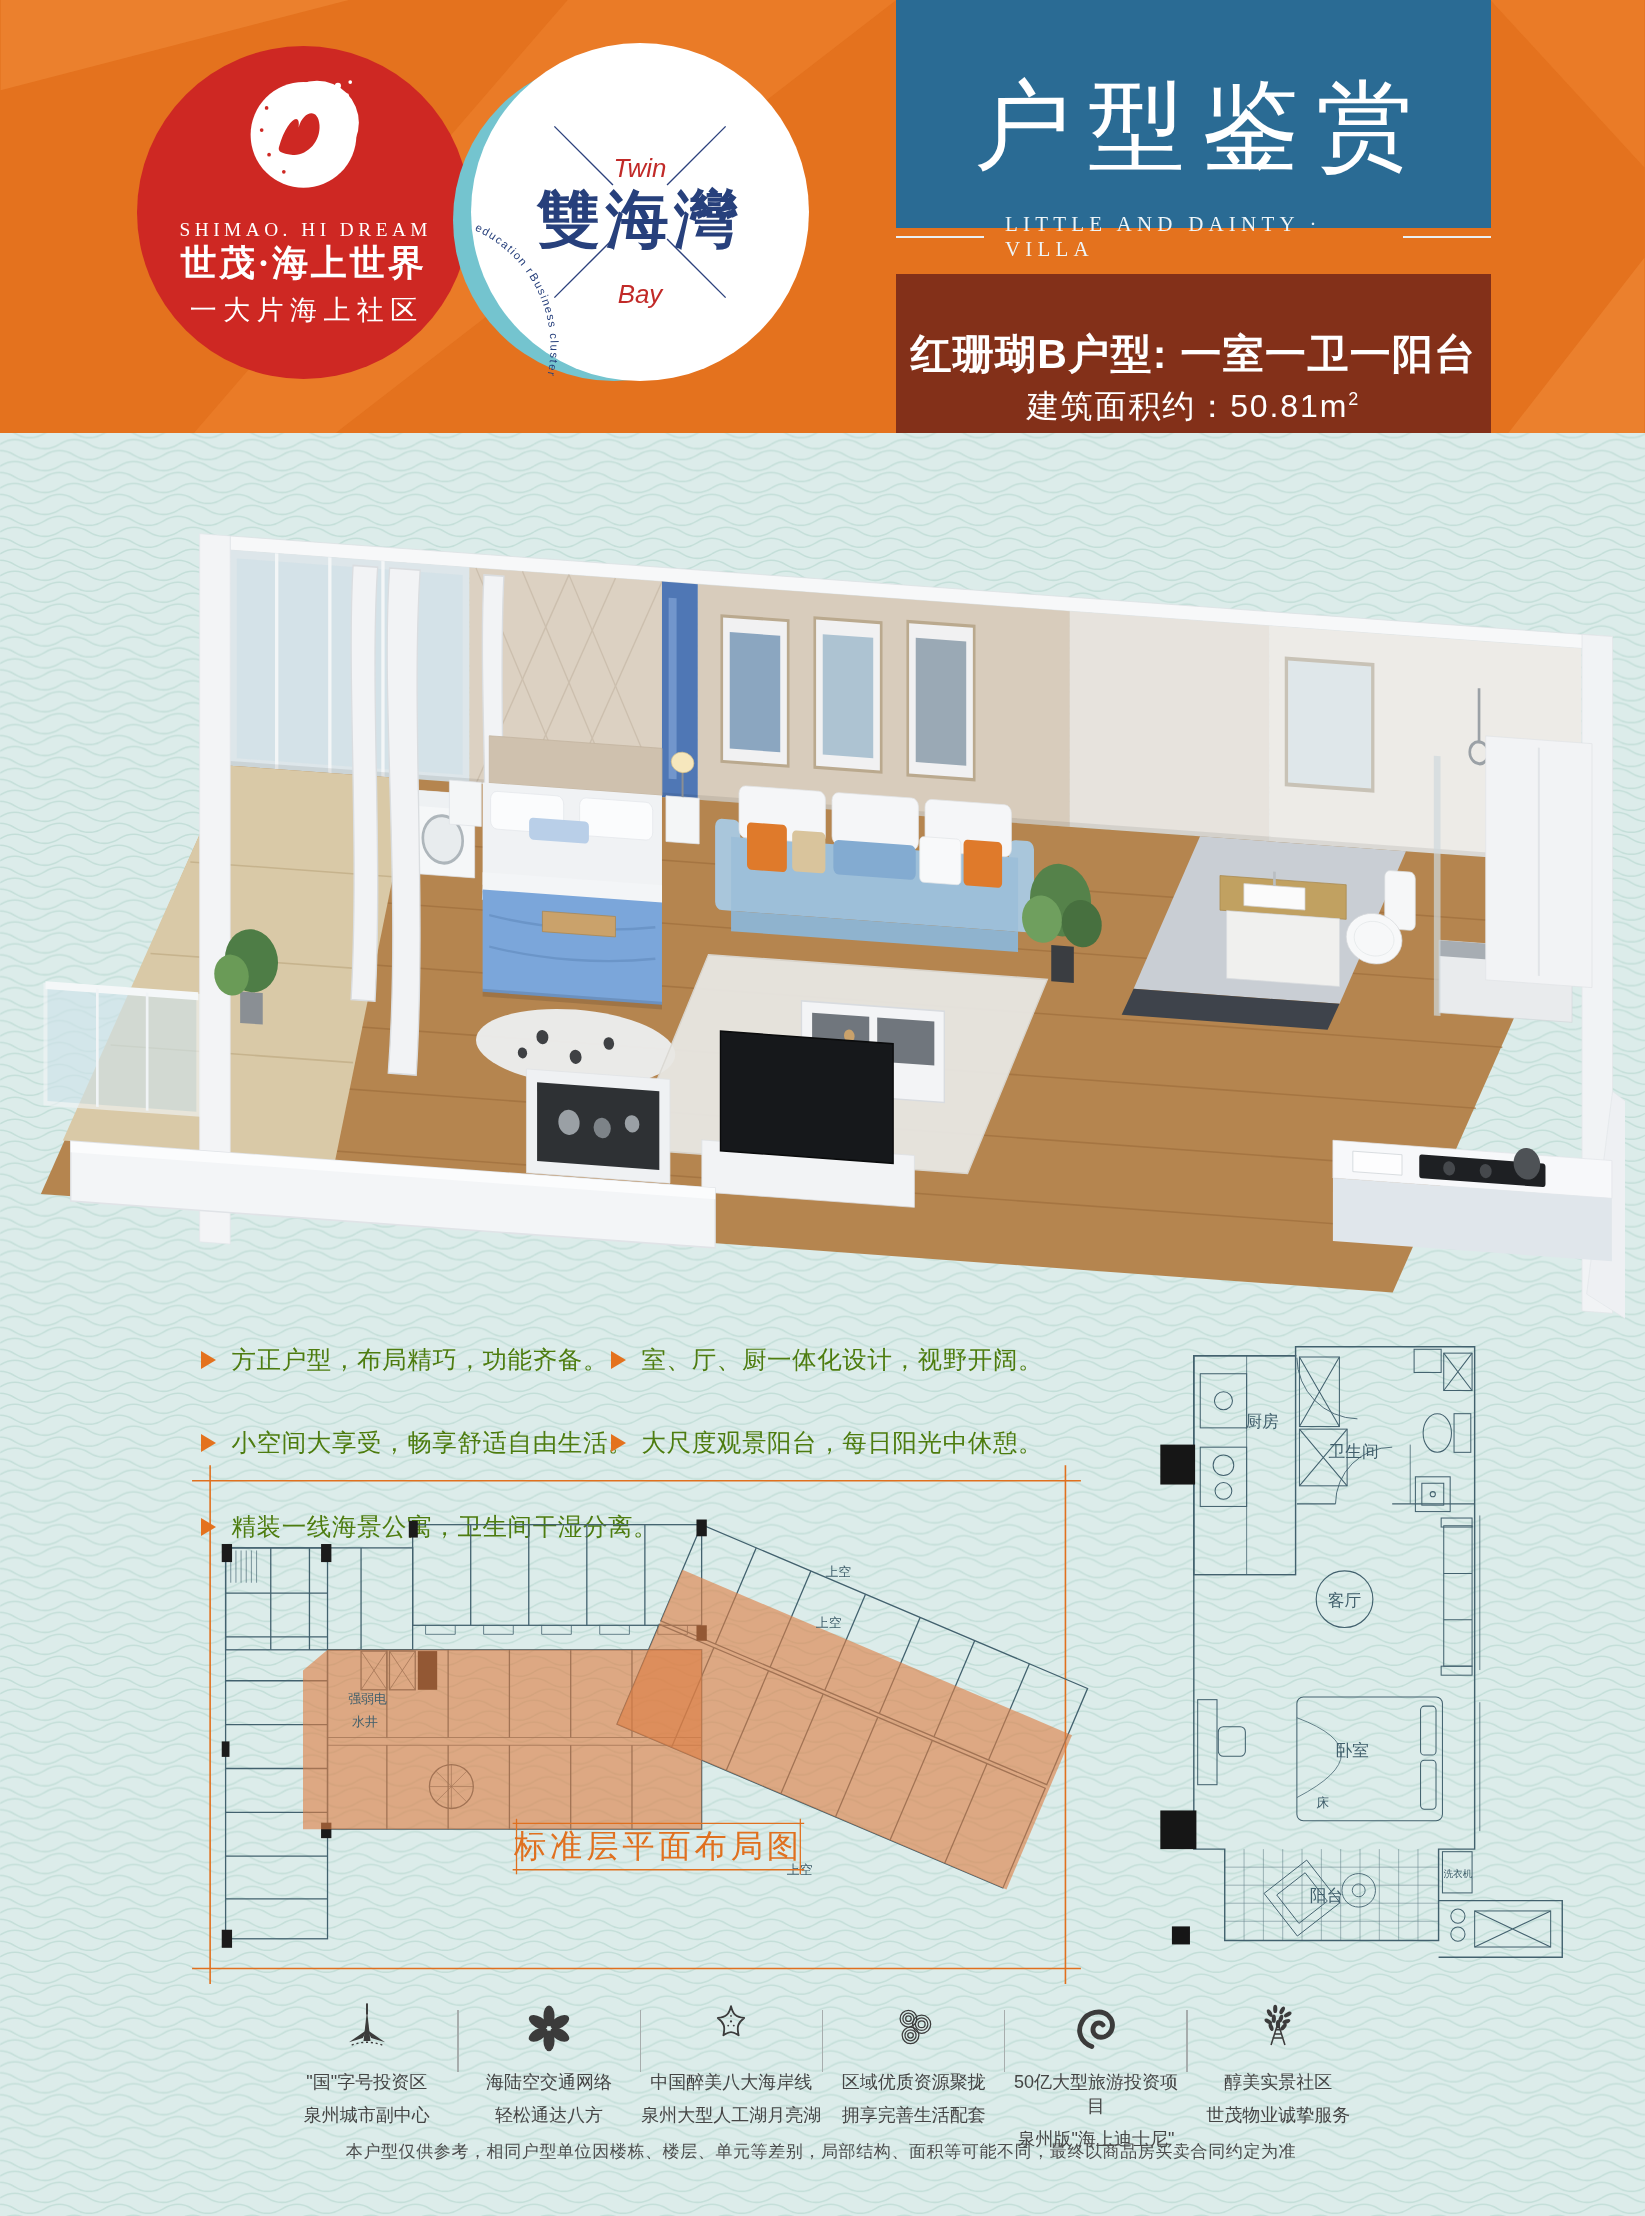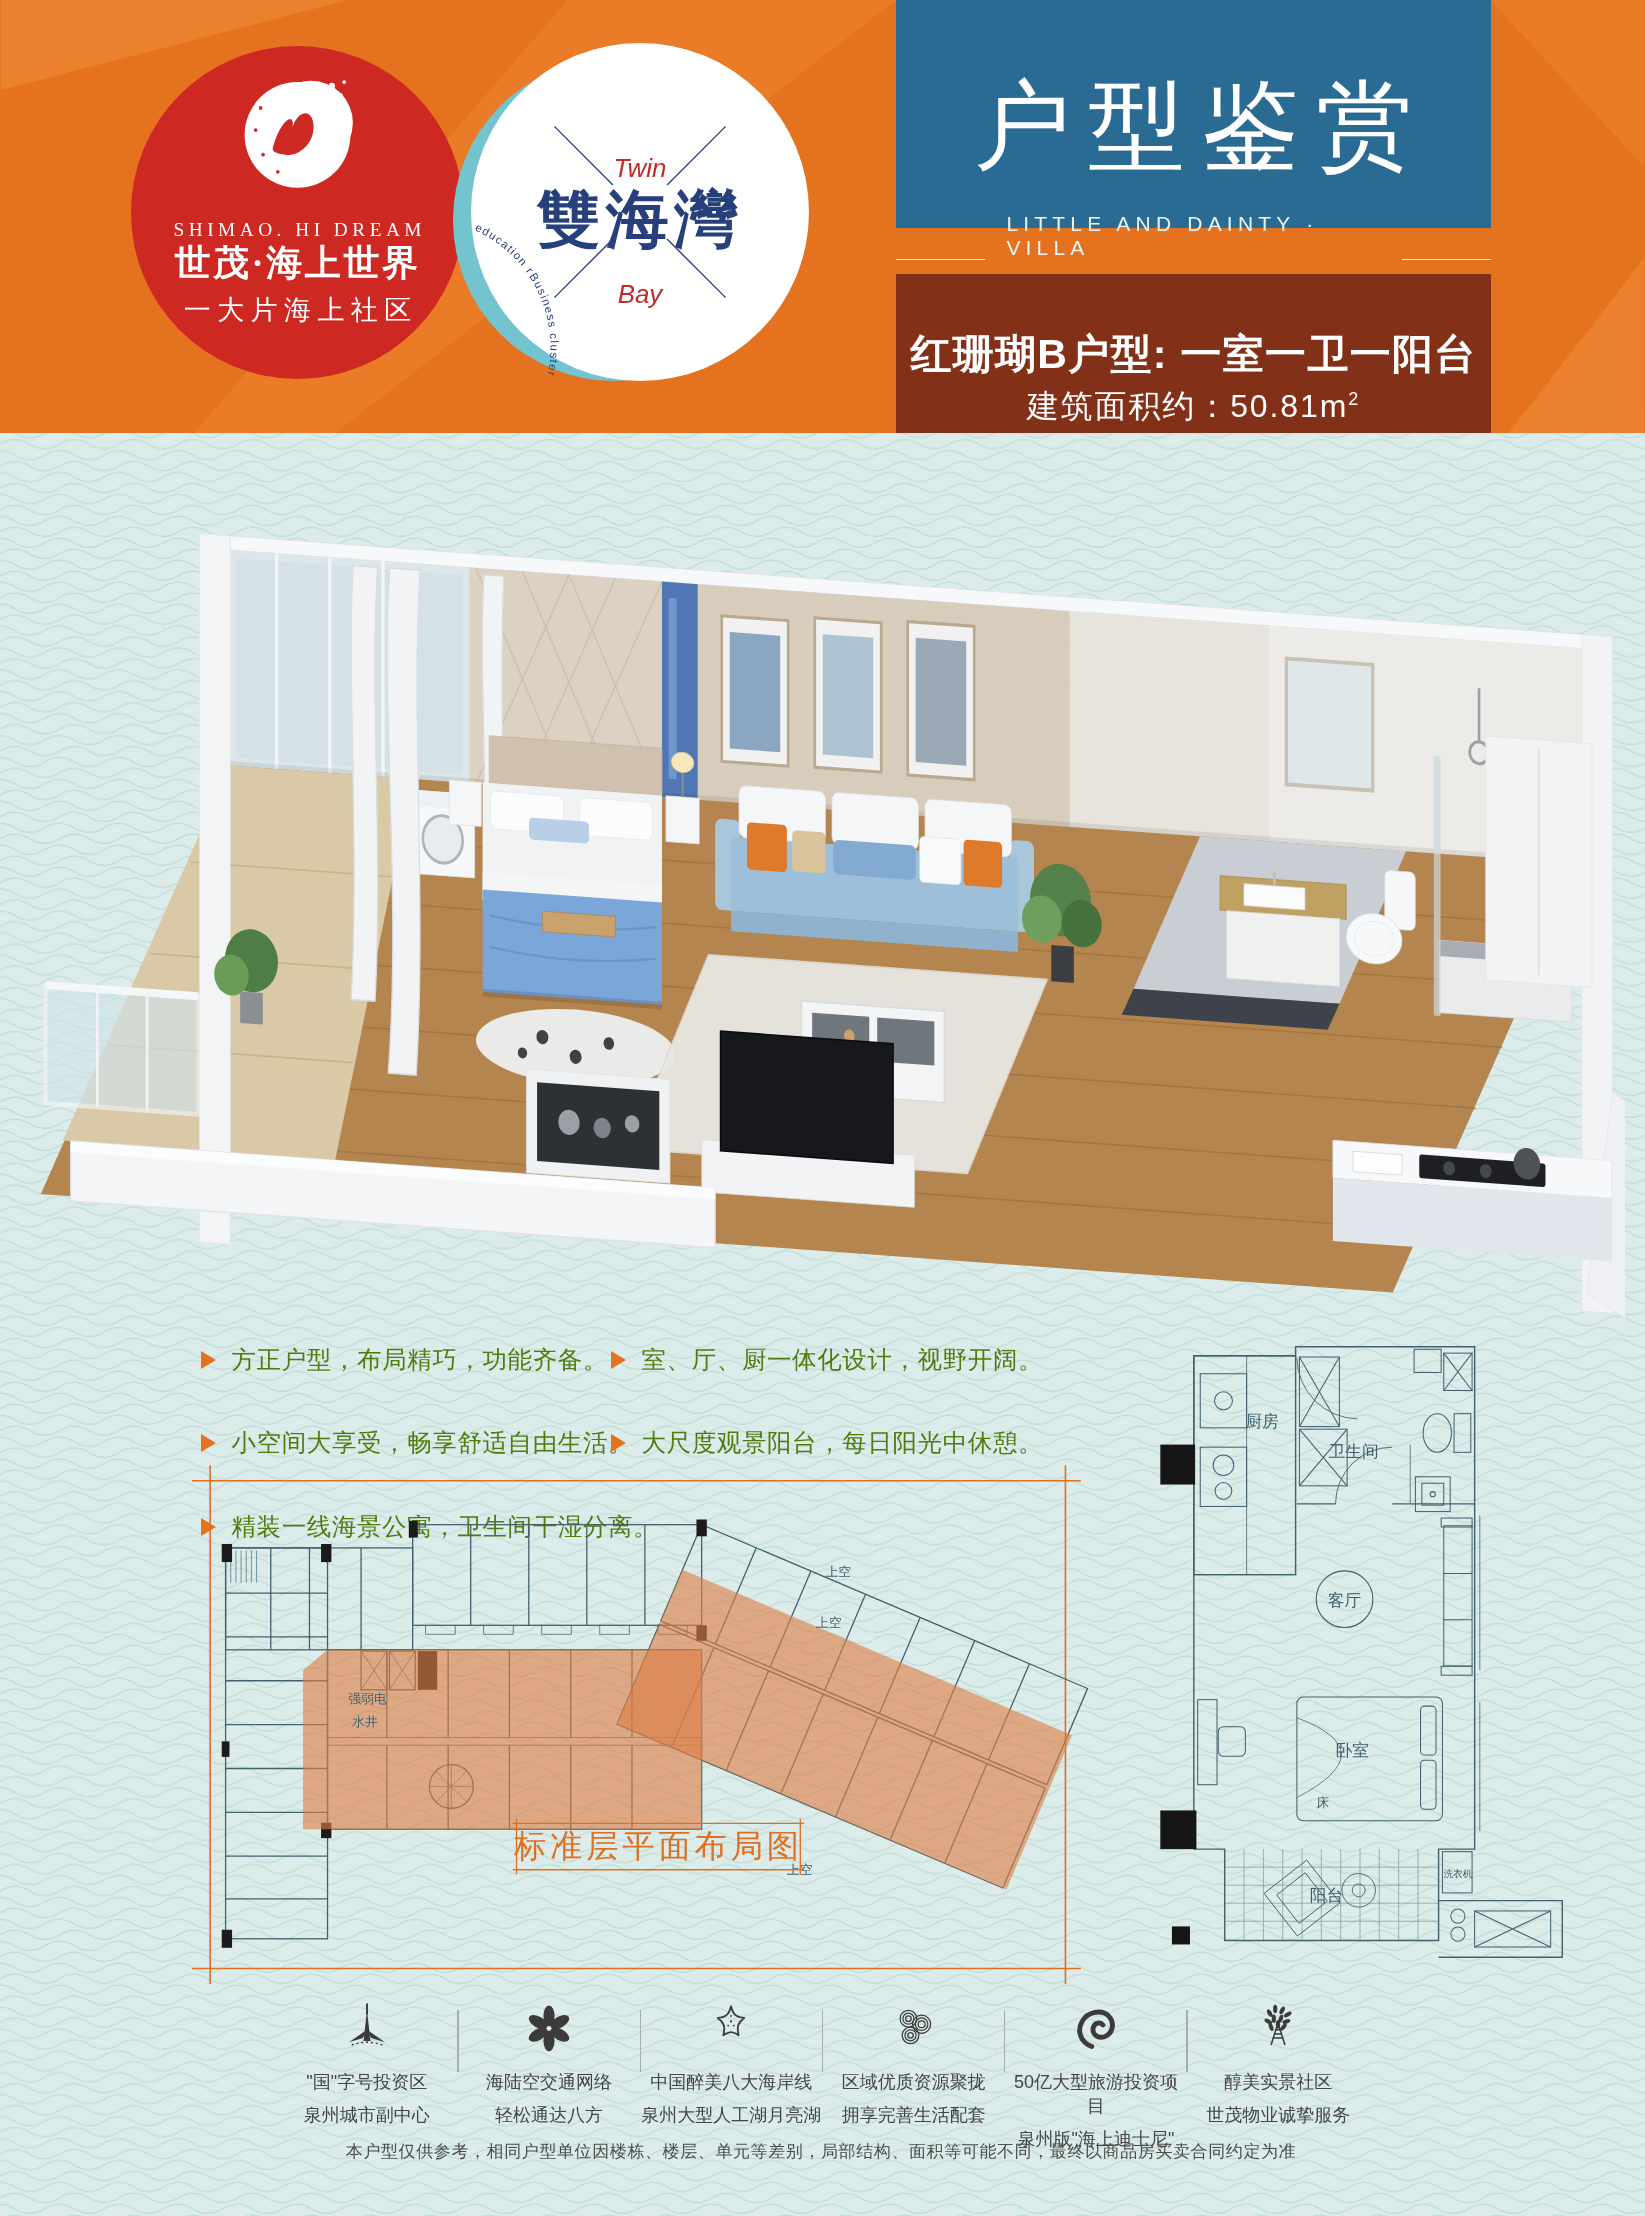--- a/index.html
+++ b/index.html
@@ -5,35 +5,35 @@
   html,body{margin:0;padding:0;background:#eee;}
   .page{position:relative;width:1645px;height:2216px;background:#dcecea;overflow:hidden;
         font-family:"Liberation Sans",sans-serif;}
   .abs{position:absolute;}
   svg{display:block;}
   svg text{font-family:"Liberation Sans",sans-serif;}
 
   
   .hdr{position:absolute;left:0;top:0;width:1645px;height:433px;background:#e4721e;}
   .circle{position:absolute;border-radius:50%;}
-  .logo-red{left:131px;top:46px;width:333px;height:333px;background:#ce2823;color:#fff;text-align:center;}
+  .logo-red{left:137px;top:46px;width:333px;height:333px;background:#ce2823;color:#fff;text-align:center;}
   .crescent{left:453px;top:59px;width:322px;height:322px;background:#74c4cf;}
   .logo-white{left:471px;top:43px;width:338px;height:338px;background:#ffffff;}
   .sh-en{position:absolute;left:0;top:173px;width:100%;font-family:"Liberation Serif",serif;
          font-size:19.3px;letter-spacing:4.5px;padding-left:4.5px;box-sizing:border-box;}
   .sh-cn{position:absolute;left:0;top:193px;width:100%;font-family:"Liberation Serif",serif;
          font-size:36px;letter-spacing:2.6px;font-weight:bold;}
   .sh-tag{position:absolute;left:0;top:246px;width:100%;font-size:27px;letter-spacing:6.4px;padding-left:6.4px;box-sizing:border-box;}
   .whale-svg{position:absolute;left:105px;top:24.5px;}
 
   .title-box{position:absolute;left:896px;top:0;width:595px;height:228px;background:#2a6b94;color:#fff;}
   .tb-title{position:absolute;left:0;top:62px;width:100%;text-align:center;
             font-size:97px;font-weight:400;letter-spacing:17px;padding-left:17px;box-sizing:border-box;}
-  .tb-sub{position:absolute;left:0;top:212px;width:100%;display:flex;align-items:flex-end;justify-content:center;gap:21px;
-          font-family:Liberation Sans, sans-serif;font-size:21px;letter-spacing:5.2px;color:#eef5f8;}
+  .tb-sub{position:absolute;left:0;top:212px;width:100%;display:flex;align-items:center;justify-content:center;gap:21px;
+          font-family:Liberation Serif, serif;font-size:21px;letter-spacing:5.2px;color:#eef5f8;}
   .tb-rule{width:97px;height:1.3px;background:#e9f0f4;}
 
   .unit-box{position:absolute;left:896px;top:274px;width:595px;height:159px;background:#833019;color:#fff;text-align:center;}
   .ub1{position:absolute;left:0;top:53px;width:100%;font-size:41px;font-weight:bold;letter-spacing:1.3px;}
   .ub2{position:absolute;left:0;top:111px;width:100%;font-size:32px;letter-spacing:1.9px;}
   .ub2 sup{font-size:18px;}
 
   
   .feat{position:absolute;font-size:24.5px;color:#4d7c0f;letter-spacing:0.6px;white-space:nowrap;display:flex;align-items:center;}
   .tri{display:inline-block;width:0;height:0;border-left:15.5px solid #e4721e;

